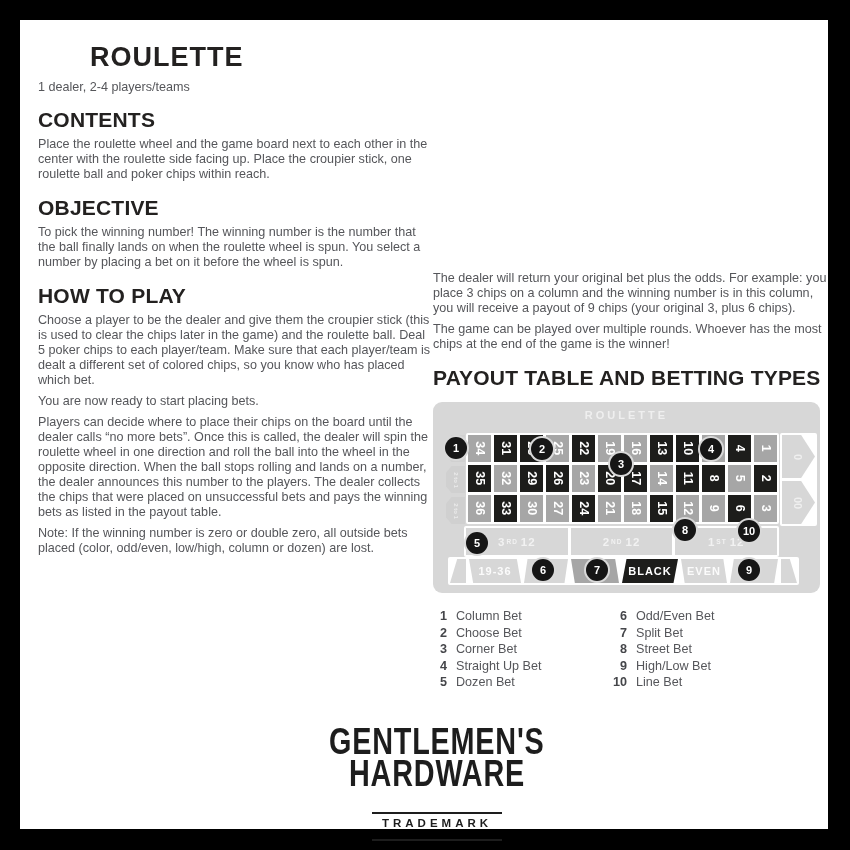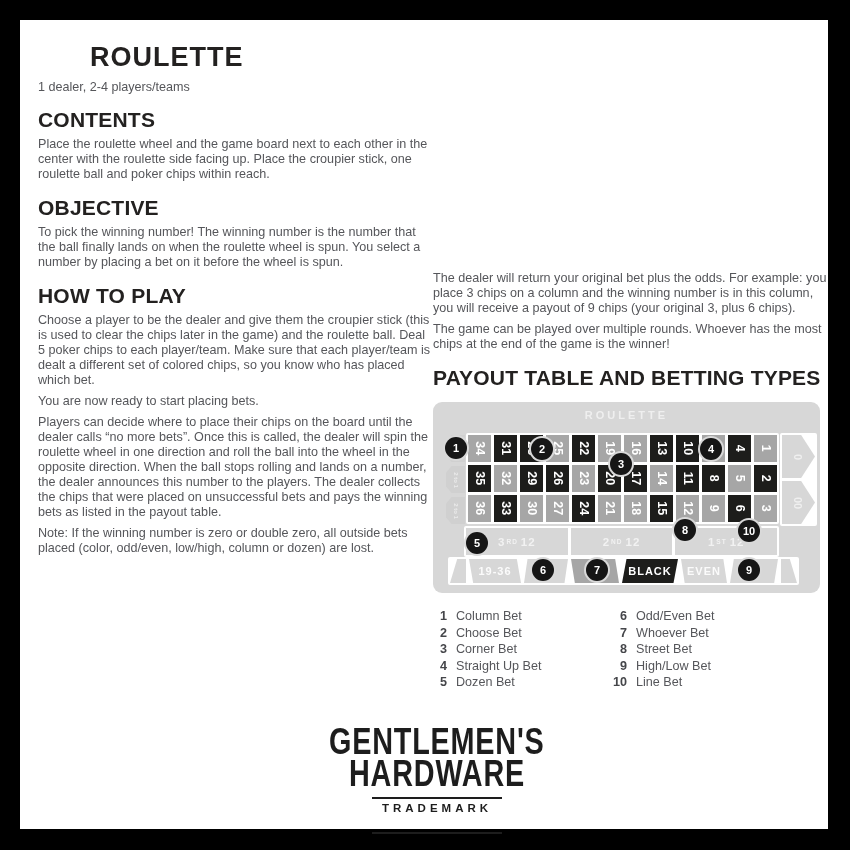--- a/index.html
+++ b/index.html
@@ -68,22 +68,22 @@
   .bets-col{width:177px; display:flex; flex-direction:column;}
   .bets-col.right{width:auto;}
   .bet-item{display:flex; font-size:12.6px; line-height:16.5px; color:var(--body-text);}
   .bet-num{font-weight:700; color:#45464a; width:14px; text-align:right; margin-right:9px;}
   .bets-col.right .bet-num{width:17px;}
 
   
   .logo{position:absolute; top:706px; left:0; width:100%; text-align:center; padding-left:26px; color:var(--logo);}
   .logo-line{display:inline-block; font-weight:800; font-size:36px; line-height:31px; letter-spacing:1px;
     transform:scaleX(.8); transform-origin:center; white-space:nowrap;}
-  .trademark{display:inline-block; margin-top:7px; font-size:11.5px; font-weight:700; letter-spacing:4px;
-    border-top:2.5px solid var(--logo); border-bottom:2.5px solid var(--logo); padding:3px 10px 18px;}
+  .trademark{display:inline-block; margin-top:22px; font-size:11.5px; font-weight:700; letter-spacing:4px;
+    border-top:2.5px solid var(--logo); border-bottom:2.5px solid var(--logo); padding:3px 10px 10px;}
 </style>
 </head>
 <body>
 
 <div class="page">
   <div class="content">
 
     <div class="col-left">
       <h1 class="game-title">ROULETTE</h1>
       <div class="subtitle">1 dealer, 2-4 players/teams</div>
@@ -318,21 +318,21 @@
               <span class="bet-label">Dozen Bet</span>
             </div>
           </div>
         <div class="bets-col right">
             <div class="bet-item">
               <span class="bet-num">6</span>
               <span class="bet-label">Odd/Even Bet</span>
             </div>
             <div class="bet-item">
               <span class="bet-num">7</span>
-              <span class="bet-label">Whoever Bet</span>
+              <span class="bet-label">Split Bet</span>
             </div>
             <div class="bet-item">
               <span class="bet-num">8</span>
               <span class="bet-label">Street Bet</span>
             </div>
             <div class="bet-item">
               <span class="bet-num">9</span>
               <span class="bet-label">High/Low Bet</span>
             </div>
             <div class="bet-item">

